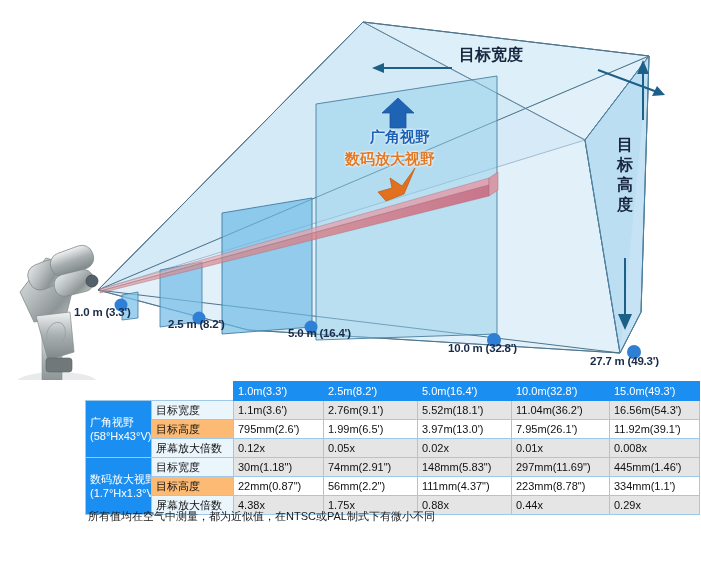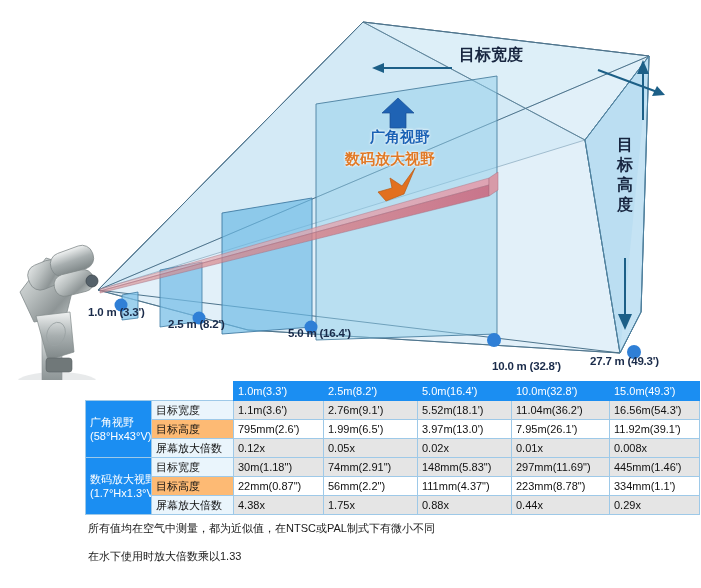--- a/index.html
+++ b/index.html
@@ -123,21 +123,21 @@
 
   
   #footnotes {
     position: absolute;
     left: 88px;
     top: 509px;
     font-size: 11px;
     color: #1a1a1a;
     line-height: 15.5px;
   }
-  #footnotes div { white-space: nowrap; margin-top: 12px; }
+  #footnotes div { white-space: nowrap; }
 </style>
 </head>
 <body>
 
 <div id="stage">
 
   <div id="diagram">
     <svg width="701" height="380" viewBox="0 0 701 380">
       <defs>
         <linearGradient id="camBody" x1="0" y1="0" x2="1" y2="1">
@@ -245,24 +245,24 @@
       </g>
 
       <g>
         <path d="M382 113 L398 98 L414 113 L406 113 L406 128 L390 128 L390 113 Z" fill="#1f63b4" stroke="#174f92" stroke-width="0.7"></path>
       </g>
       <g>
         <path d="M415 168 L402 186 L390 178 L392 188 L378 192 L386 201 L404 194 Z" fill="#e2701f" stroke="#b85a14" stroke-width="0.7"></path>
       </g>
     </svg>
 
-    <div class="dist-label" style="left:88px; top:306px;">1.0 m (3.3')</div>
+    <div class="dist-label" style="left:74px; top:306px;">1.0 m (3.3')</div>
     <div class="dist-label" style="left:168px; top:318px;">2.5 m (8.2')</div>
     <div class="dist-label" style="left:288px; top:327px;">5.0 m (16.4')</div>
-    <div class="dist-label" style="left:448px; top:360px;margin-left:44px;">10.0 m (32.8')</div>
+    <div class="dist-label" style="left:448px; top:342px;">10.0 m (32.8')</div>
     <div class="dist-label" style="left:590px; top:355px;">27.7 m (49.3')</div>
 
     <div class="fov-label fov-wide" style="left:370px; top:128px;">广角视野</div>
     <div class="fov-label fov-zoom" style="left:345px; top:150px;">数码放大视野</div>
 
     <div class="axis-label" style="left:459px; top:45px;">目标宽度</div>
     <div class="axis-label-vert" style="left:616px; top:135px;">
       <div>目</div>
       <div>标</div>
       <div>高</div>
@@ -348,16 +348,15 @@
         <td class="value-cell">1.75x</td>
         <td class="value-cell">0.88x</td>
         <td class="value-cell">0.44x</td>
         <td class="value-cell">0.29x</td>
       </tr>
     </tbody>
   </table>
 
   <div id="footnotes">
     <div>所有值均在空气中测量，都为近似值，在NTSC或PAL制式下有微小不同</div>
-    <div>在水下使用时放大倍数乘以1.33</div>
   </div>
 
 </div>
 
 </body></html>

